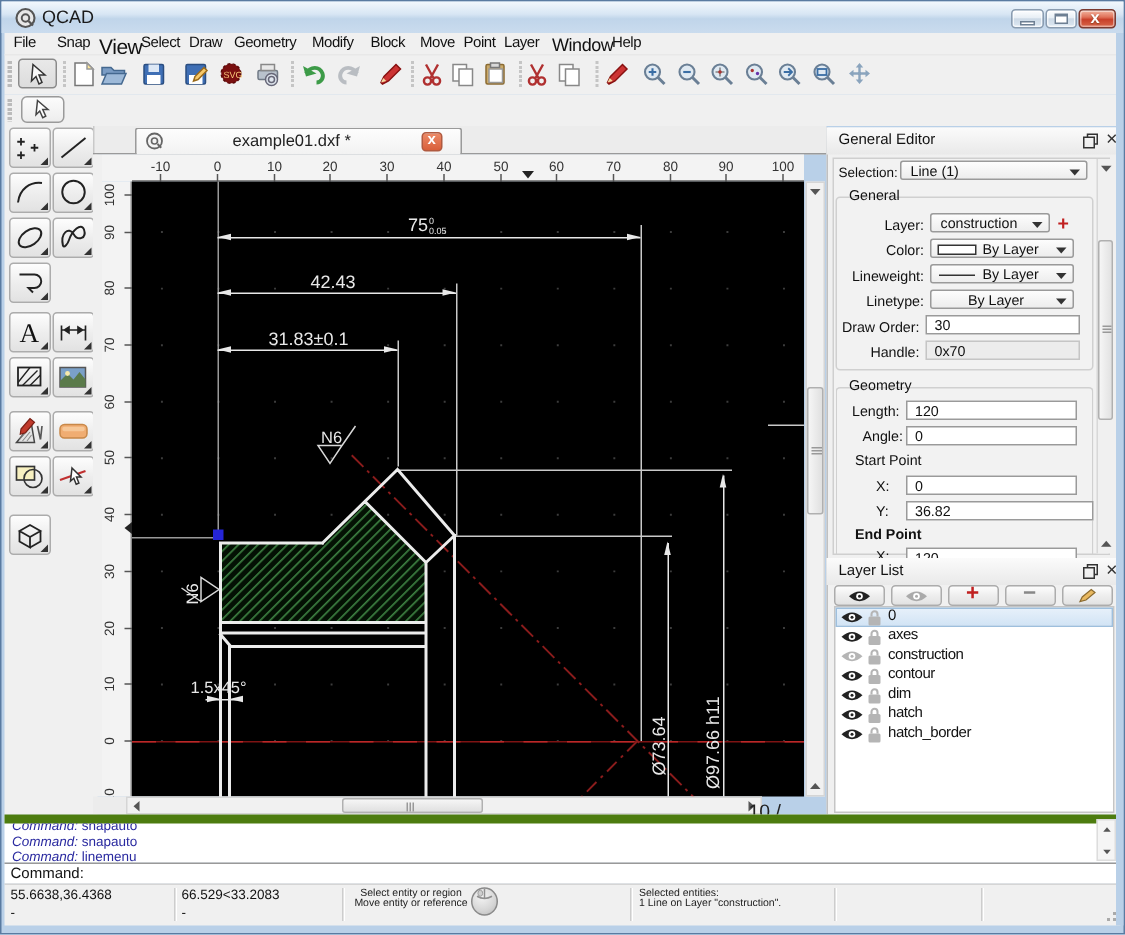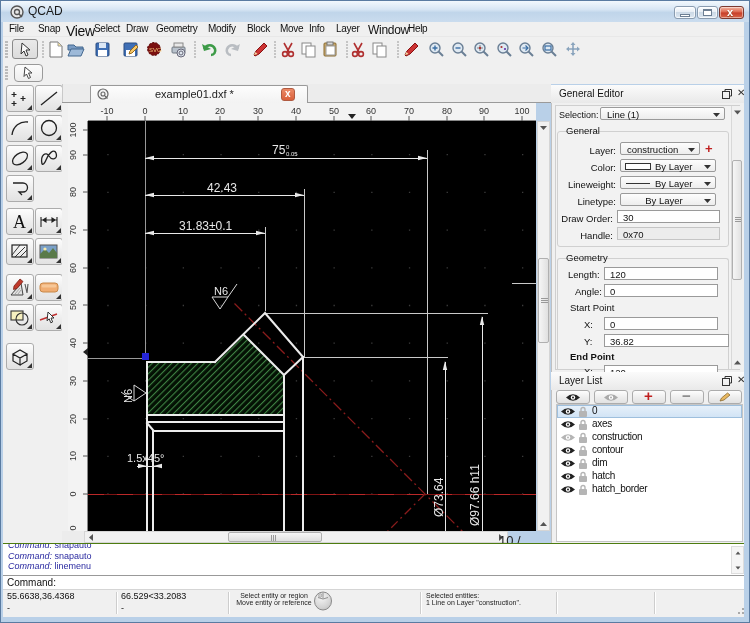--- a/index.html
+++ b/index.html
@@ -25,21 +25,21 @@
 <div style="position:absolute;left:3px;top:22px;width:744px;height:14px;background:#f0f0f0"></div>
 <div style="position:absolute;left:9px;top:23px;font-size:10px;letter-spacing:-0.3px;color:#111">File</div>
 <div style="position:absolute;left:38px;top:23px;font-size:10px;letter-spacing:-0.3px;color:#111">Snap</div>
 <div style="position:absolute;left:66px;top:23px;font-size:14px;letter-spacing:-0.3px;color:#111">View</div>
 <div style="position:absolute;left:94px;top:23px;font-size:10px;letter-spacing:-0.3px;color:#111">Select</div>
 <div style="position:absolute;left:126px;top:23px;font-size:10px;letter-spacing:-0.3px;color:#111">Draw</div>
 <div style="position:absolute;left:156px;top:23px;font-size:10px;letter-spacing:-0.3px;color:#111">Geometry</div>
 <div style="position:absolute;left:208px;top:23px;font-size:10px;letter-spacing:-0.3px;color:#111">Modify</div>
 <div style="position:absolute;left:247px;top:23px;font-size:10px;letter-spacing:-0.3px;color:#111">Block</div>
 <div style="position:absolute;left:280px;top:23px;font-size:10px;letter-spacing:-0.3px;color:#111">Move</div>
-<div style="position:absolute;left:309px;top:23px;font-size:10px;letter-spacing:-0.3px;color:#111">Info</div>
+<div style="position:absolute;left:309px;top:23px;font-size:10px;letter-spacing:-0.3px;color:#111">Point</div>
 <div style="position:absolute;left:336px;top:23px;font-size:10px;letter-spacing:-0.3px;color:#111">Layer</div>
 <div style="position:absolute;left:368px;top:23px;font-size:12px;letter-spacing:-0.3px;color:#111">Window</div>
 <div style="position:absolute;left:408px;top:23px;font-size:10px;letter-spacing:-0.3px;color:#111">Help</div>
 <div style="position:absolute;left:3px;top:36px;width:744px;height:27px;background:#f0f0f0;border-top:1px solid #e8e8e8"></div>
 <div style="position:absolute;left:5px;top:40px;width:3px;height:18px;background:repeating-linear-gradient(#f0f0f0 0 1px,#bbb 1px 3px)"></div>
 <div style="position:absolute;left:12px;top:39px;width:26px;height:20px;border:1px solid #8a8a8a;border-radius:3px;background:linear-gradient(#e9e9e9,#dcdcdc)">
     <svg width="24" height="18">
       <path d="M9 3l8 7-4 0 2 5-2 1-2-5-3 3z" fill="#f8f8f8" stroke="#333" stroke-width="1"></path>
     </svg>
   </div>
@@ -628,21 +628,21 @@
       <circle cx="8" cy="5.5" r="1" fill="#222"></circle>
     </svg>
   </div>
 <div style="position:absolute;left:578px;top:484px">
     <svg width="10" height="11">
       <rect x="1" y="5" width="8" height="6" rx="1" fill="#b5b5b5"></rect>
       <path d="M3 5V3.5a2 2 0 0 1 4 0V5" fill="none" stroke="#b5b5b5" stroke-width="1.4"></path>
     </svg>
   </div>
 <div style="position:absolute;left:592px;top:483px;font-size:10px;letter-spacing:-0.3px;color:#111">hatch_border</div>
-<div style="position:absolute;left:3px;top:543px;width:744px;height:32px;background:#fff;border-top:1px solid #4d7c0f;overflow:hidden">
+<div style="position:absolute;left:3px;top:543px;width:744px;height:32px;background:#fff;border-top:6px solid #4d7c0f;overflow:hidden">
     <div style="position:absolute;left:5px;top:-4px;font-size:9px;color:#2a2aa0"><i>Command:</i> snapauto</div>
     <div style="position:absolute;left:5px;top:7px;font-size:9px;color:#2a2aa0"><i>Command:</i> snapauto</div>
     <div style="position:absolute;left:5px;top:17px;font-size:9px;color:#2a2aa0"><i>Command:</i> linemenu</div>
   </div>
 <div style="position:absolute;left:731px;top:546px;width:13px;height:28px;background:#f5f5f5;border:1px solid #ddd"></div>
 <div style="position:absolute;left:733px;top:548px;width:10px;height:10px">
     <svg width="10" height="10">
       <path d="M5 3.5l2.5 3h-5z" fill="#555"></path>
     </svg>
   </div>

